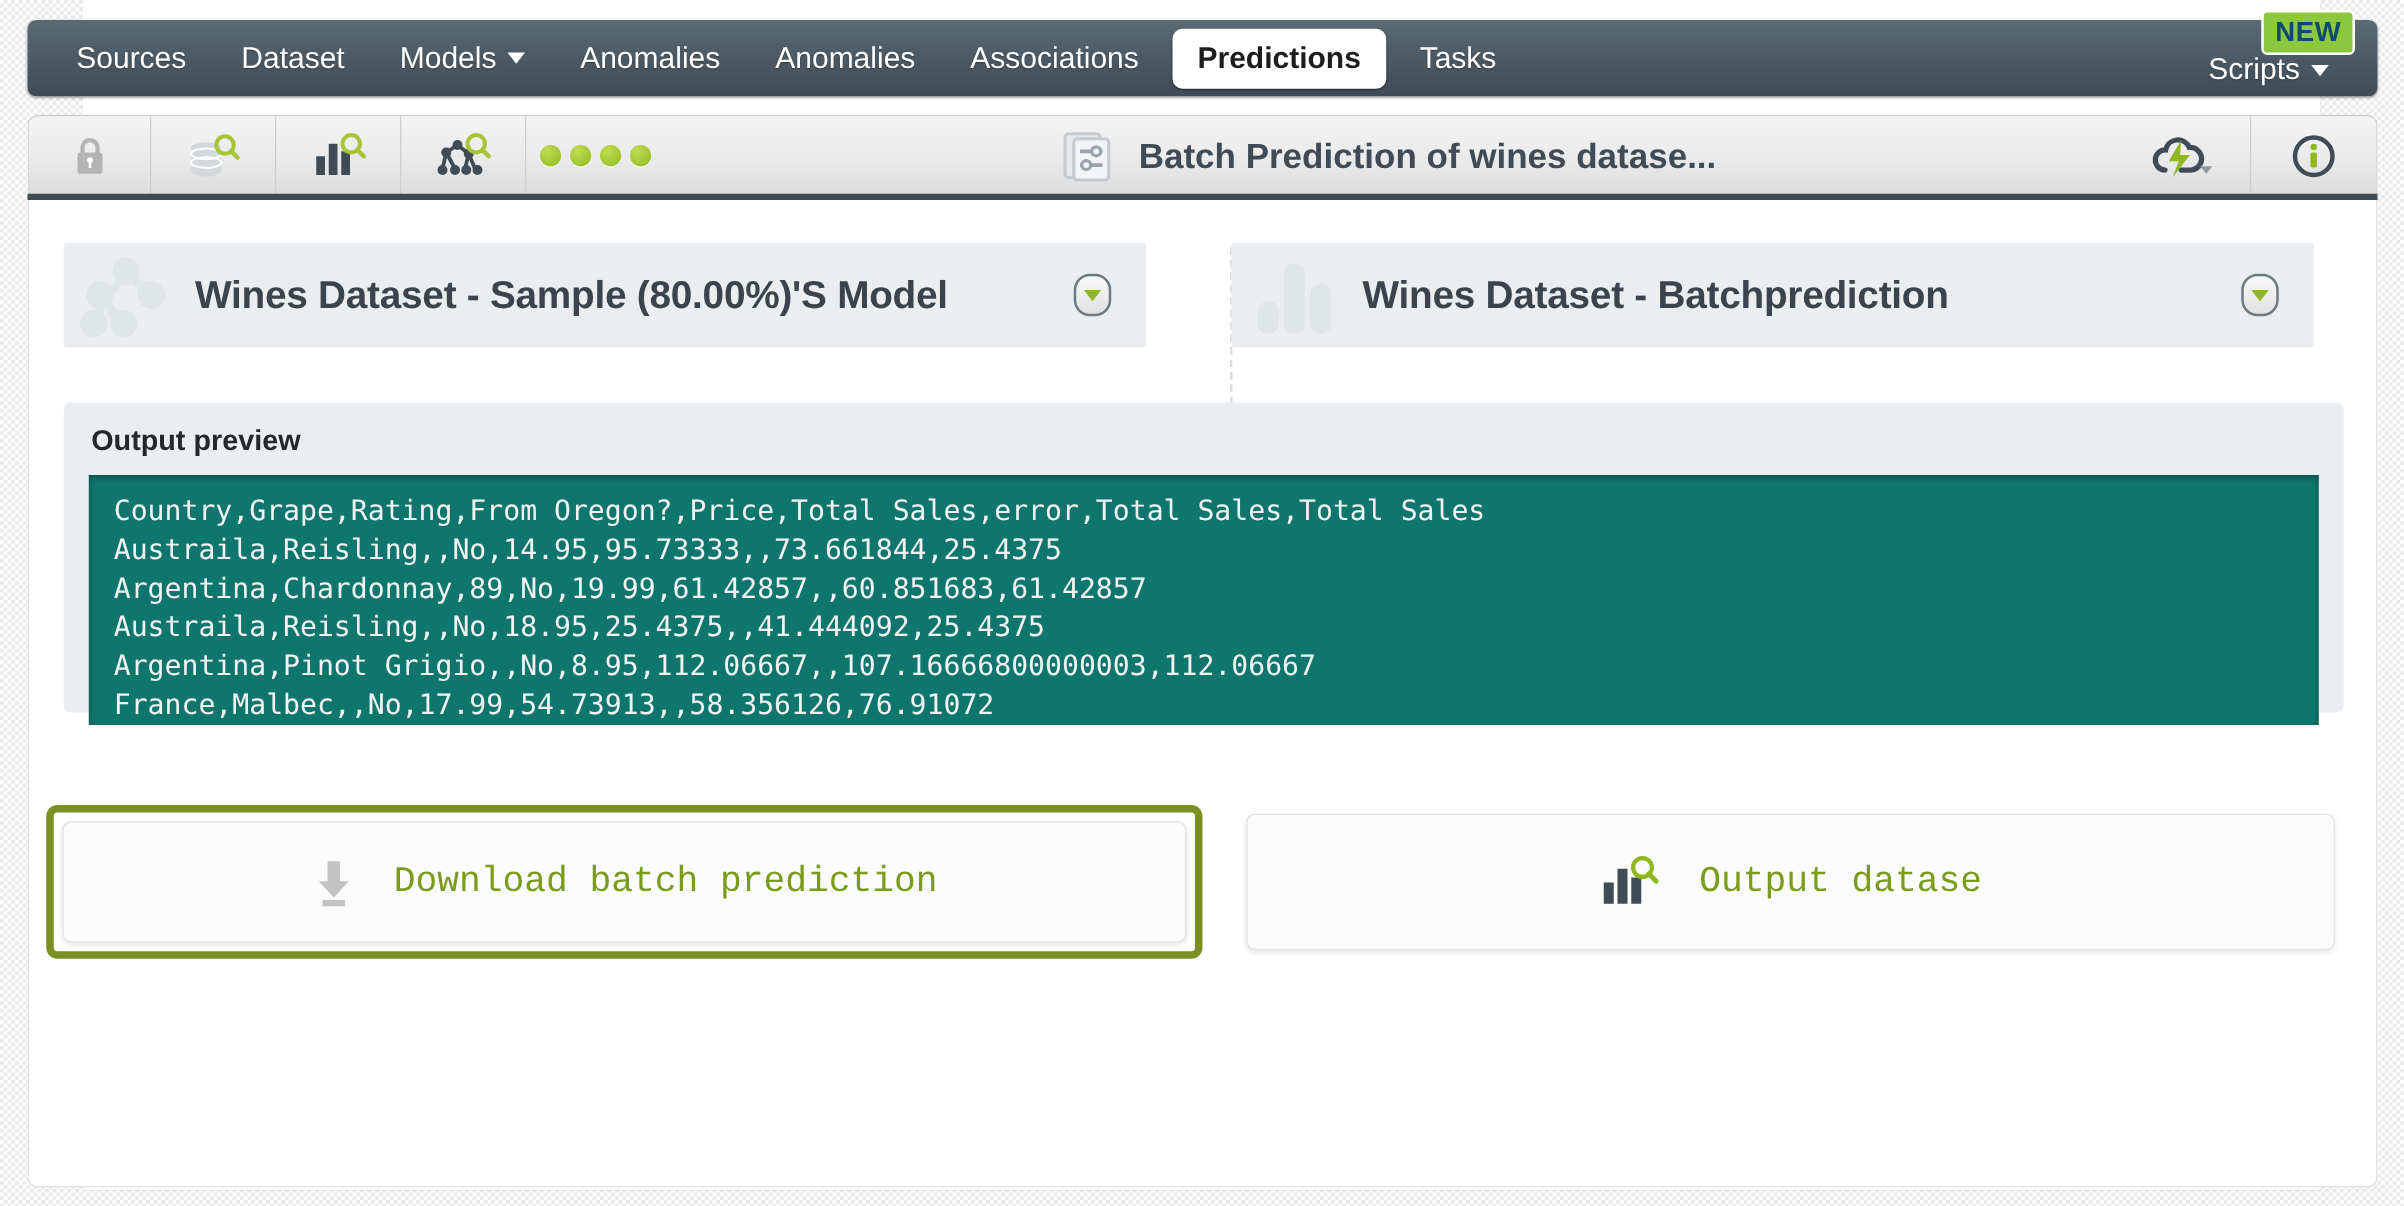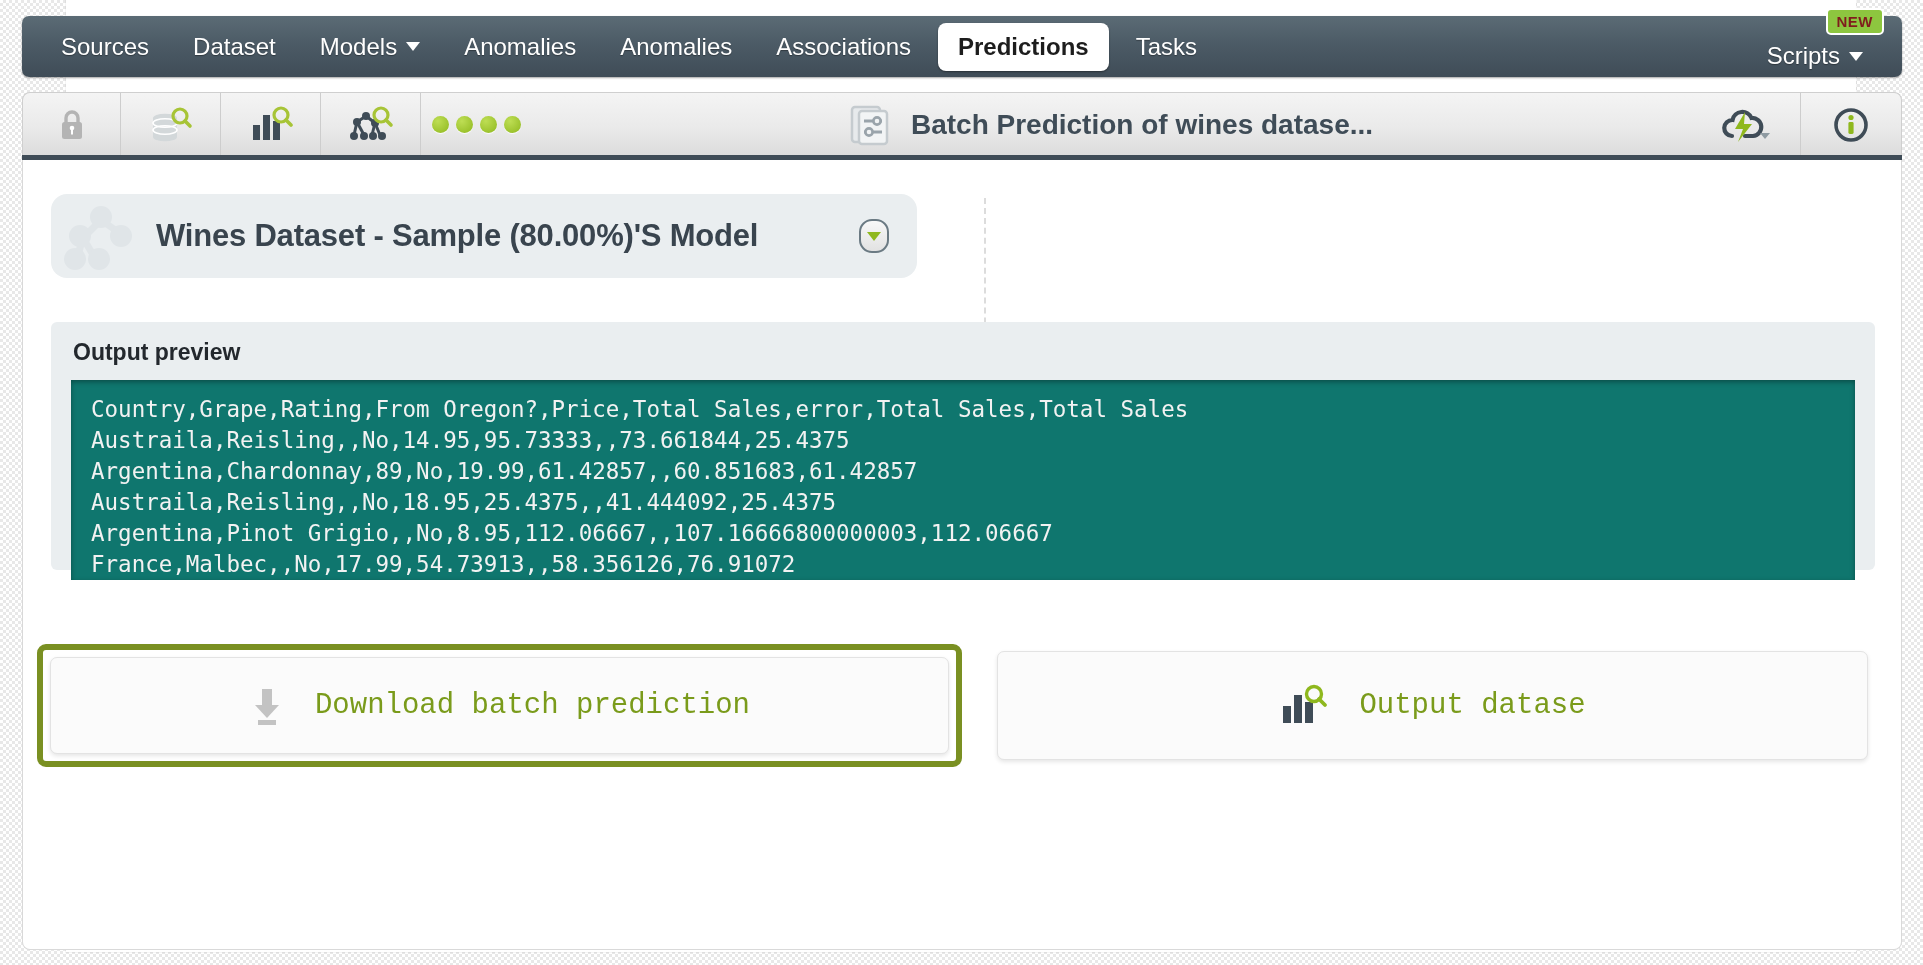--- a/index.html
+++ b/index.html
@@ -80,22 +80,22 @@
     width: 0; height: 0;
     border-left: 7px solid transparent;
     border-right: 7px solid transparent;
     border-top: 9px solid #ffffff;
     display: inline-block;
   }
   .new-badge {
     position: absolute;
     right: 18px; top: -8px;
     background: #8dc63f;
-    color: #7f1d1d;
-    font-size: 15px;
+    color: #0c4a6e;
+    font-size: 22px;
     font-weight: bold;
     padding: 3px 9px;
     border-radius: 5px;
     border: 2px solid #ffffff;
     letter-spacing: 0.5px;
   }
 
   
   .toolbar {
     position: absolute;
@@ -167,21 +167,21 @@
   .cards-row {
     position: absolute;
     left: 0; top: 34px;
     width: 100%;
     display: flex;
     gap: 0;
   }
   .card {
     height: 84px;
     background: #eaeef0;
-    border-radius: 16px;
+    border-radius: 3px;
     display: flex;
     align-items: center;
     box-sizing: border-box;
     position: relative;
   }
   .card-left {
     margin-left: 28px;
     width: 866px;
   }
   .card-right {
@@ -475,20 +475,33 @@
             <circle cx="12" cy="59" r="11" fill="#e0e5e8"></circle>
             <circle cx="36" cy="59" r="11" fill="#e0e5e8"></circle>
           </svg>
         </div>
         <div class="card-title">Wines Dataset - Sample (80.00%)'S Model</div>
         <div class="card-caret">
           <i></i>
         </div>
       </div>
 
+      <div class="card card-right">
+        <div class="card-icon">
+          <svg width="80" height="70" viewBox="0 0 80 70">
+            <rect x="8" y="40" width="17" height="26" rx="8" fill="#e0e5e8"></rect>
+            <rect x="29" y="10" width="17" height="56" rx="8" fill="#e0e5e8"></rect>
+            <rect x="50" y="26" width="17" height="40" rx="8" fill="#e0e5e8"></rect>
+          </svg>
+        </div>
+        <div class="card-title">Wines Dataset - Batchprediction</div>
+        <div class="card-caret">
+          <i></i>
+        </div>
+      </div>
     </div>
 
     <div class="preview-panel">
       <div class="preview-label">Output preview</div>
       <div class="preview-box">
         <pre class="preview-text">Country,Grape,Rating,From Oregon?,Price,Total Sales,error,Total Sales,Total Sales
 Austraila,Reisling,,No,14.95,95.73333,,73.661844,25.4375
 Argentina,Chardonnay,89,No,19.99,61.42857,,60.851683,61.42857
 Austraila,Reisling,,No,18.95,25.4375,,41.444092,25.4375
 Argentina,Pinot Grigio,,No,8.95,112.06667,,107.16666800000003,112.06667

